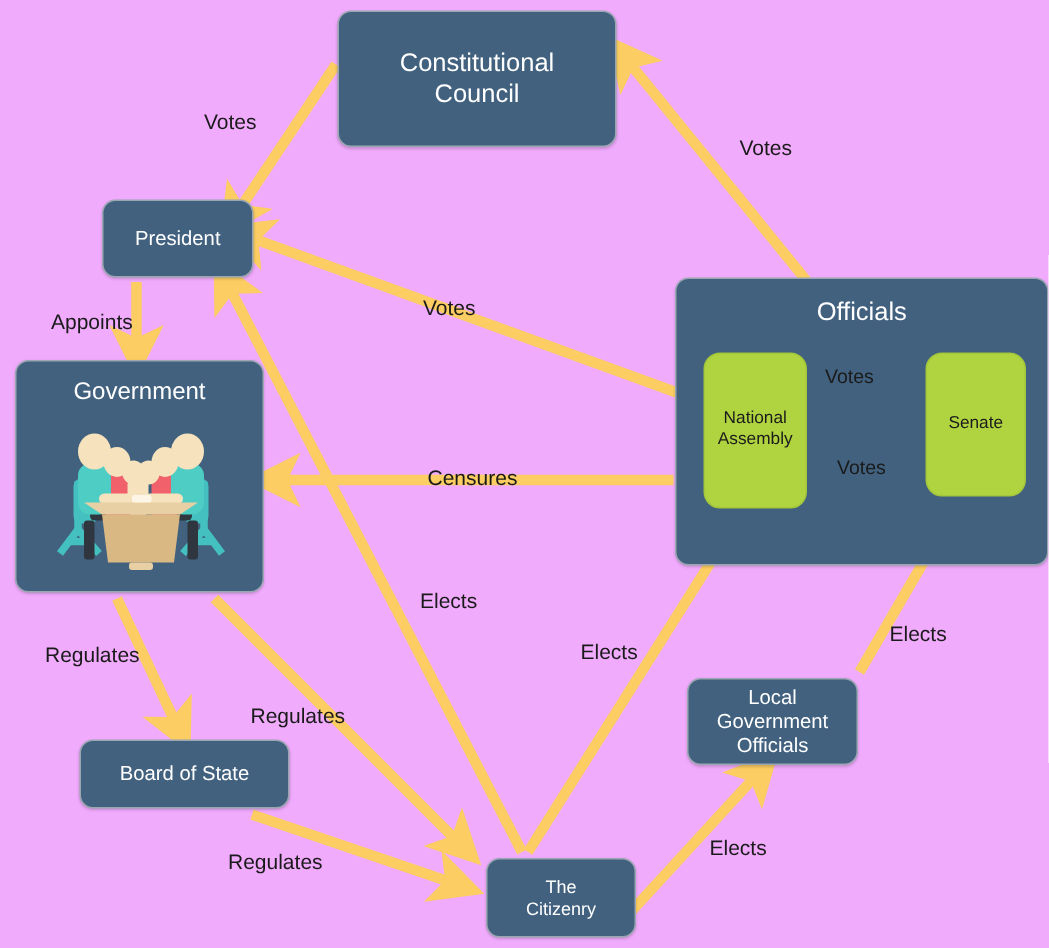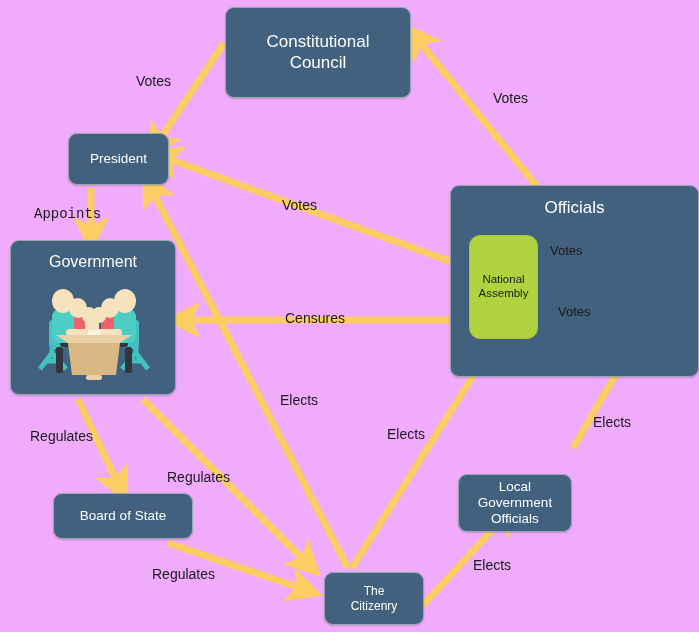--- a/index.html
+++ b/index.html
@@ -74,21 +74,20 @@
     left: 53px; top: 493px; width: 140px; height: 46px;
     font-size: 13.5px;
   }
   #node-the-citizenry {
     left: 324px; top: 572px; width: 100px; height: 53px;
     font-size: 12px;
   }
   #node-local-government-officials {
     left: 458px; top: 452px; width: 114px; height: 58px;
     font-size: 13.5px;
-    margin-top: 22px;
   }
   #node-parliament {
     left: 450px; top: 185px; width: 249px; height: 192px;
     align-items: flex-start;
     padding-top: 12px;
     font-size: 17px;
   }
   #node-national-assembly {
     left: 469px; top: 235px; width: 69px; height: 104px;
     font-size: 11.5px;
@@ -113,21 +112,21 @@
     font-size: 14px;
     white-space: nowrap;
     z-index: 7;
   }
   .edge-label.small {
     font-size: 13px;
   }
   #lbl-votes-cc-pres   { left: 136px; top: 73px; }
   #lbl-votes-parl-cc   { left: 493px; top: 90px; }
   #lbl-votes-parl-pres { left: 282px; top: 197px; }
-  #lbl-appoints        { left: 34px;  top: 206px; font-family: Liberation Mono, monospace; }
+  #lbl-appoints        { left: 34px;  top: 206px; }
   #lbl-censures        { left: 285px; top: 310px; }
   #lbl-votes-na-sen    { left: 550px; top: 243px; }
   #lbl-votes-sen-na    { left: 558px; top: 304px; }
   #lbl-regulates-bos   { left: 30px;  top: 428px; }
   #lbl-regulates-cit1  { left: 167px; top: 469px; }
   #lbl-regulates-cit2  { left: 152px; top: 566px; }
   #lbl-elects-pres     { left: 280px; top: 392px; }
   #lbl-elects-na       { left: 387px; top: 426px; }
   #lbl-elects-sen      { left: 593px; top: 414px; }
   #lbl-elects-lgo      { left: 473px; top: 557px; }
@@ -263,20 +262,23 @@
 
   <div class="node blue" id="node-parliament">
     <span class="node-label">Officials</span>
   </div>
 
   <div class="node green" id="node-national-assembly">
     <span class="node-label">National
 Assembly</span>
   </div>
 
+  <div class="node green" id="node-senate">
+    <span class="node-label">Senate</span>
+  </div>
 
   <div class="edge-label" id="lbl-votes-cc-pres">Votes</div>
   <div class="edge-label" id="lbl-votes-parl-cc">Votes</div>
   <div class="edge-label" id="lbl-votes-parl-pres">Votes</div>
   <div class="edge-label" id="lbl-appoints">Appoints</div>
   <div class="edge-label" id="lbl-censures">Censures</div>
   <div class="edge-label small" id="lbl-votes-na-sen">Votes</div>
   <div class="edge-label small" id="lbl-votes-sen-na">Votes</div>
   <div class="edge-label" id="lbl-regulates-bos">Regulates</div>
   <div class="edge-label" id="lbl-regulates-cit1">Regulates</div>

